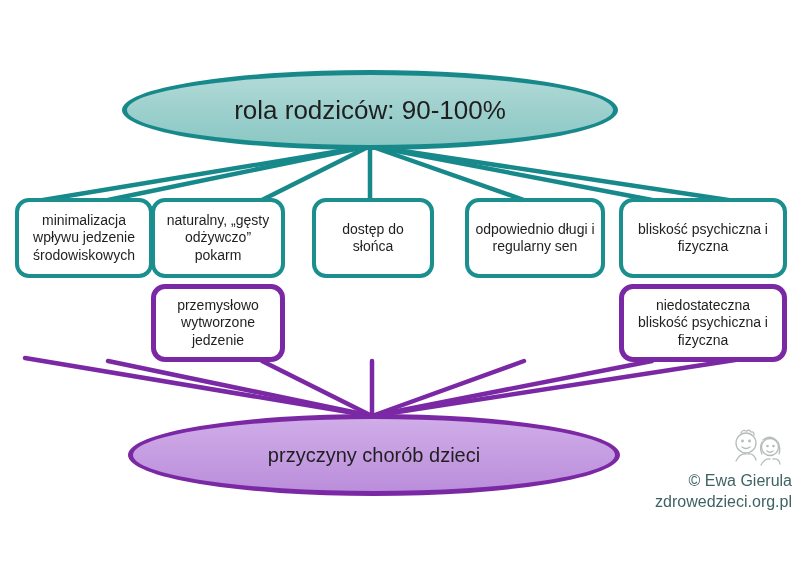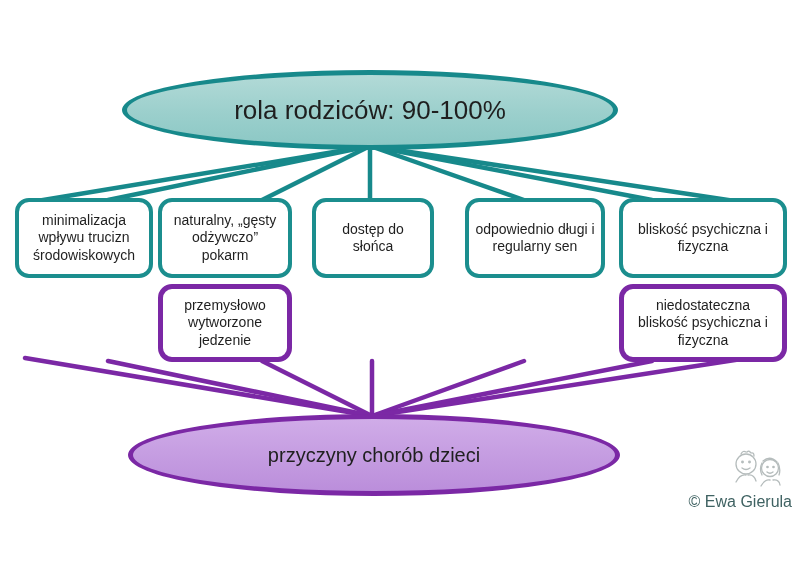--- a/index.html
+++ b/index.html
@@ -52,21 +52,21 @@
     align-items: center;
     justify-content: center;
     text-align: center;
     font-size: 14px;
     line-height: 1.25;
     padding: 4px 6px;
   }
   .node.teal   { border: 4px solid #1b8e8e; top: 198px; height: 80px; }
   .node.purple { border: 5px solid #7b28a5; top: 284px; height: 78px; }
   .col1 { left: 15px;  width: 138px; }
-  .col2 { left: 158px; width: 134px; }
+  .col2 { left: 151px; width: 134px; }
   .col3 { left: 312px; width: 122px; }
   .col4 { left: 465px; width: 140px; }
   .col5 { left: 619px; width: 168px; }
   .credit {
     position: absolute;
     right: 8px; bottom: 52px;
     z-index: 2;
     text-align: right;
   }
   .credit .sketch {
@@ -105,21 +105,21 @@
       <line x1="652" y1="361" x2="372" y2="416"></line>
       <line x1="748" y1="358" x2="372" y2="416"></line>
     </g>
   </svg>
 
   <div class="ellipse ellipse-top">
     <span>rola rodziców: 90-100%</span>
   </div>
 
   <div class="node teal col1">
-    <span>minimalizacja wpływu trucizn środowiskowych</span>
+    <span>minimalizacja wpływu jedzenie środowiskowych</span>
   </div>
   <div class="node teal col2">
     <span>naturalny, „gęsty odżywczo” pokarm</span>
   </div>
   <div class="node teal col3">
     <span>dostęp do słońca</span>
   </div>
   <div class="node teal col4">
     <span>odpowiednio długi i regularny sen</span>
   </div>
@@ -147,15 +147,16 @@
       <path d="M14 19 q4 3 8 0"></path>
       <path d="M8 33 q4 -8 10 -7 M28 32 q-2 -7 -8 -6"></path>
       <circle cx="42" cy="19" r="8.5"></circle>
       <path d="M34 14 q-3 6 0 12 M50 14 q3 6 1 12 M35 12 q7 -6 14 1"></path>
       <circle cx="39.5" cy="18" r="0.7" fill="#b5bcbc"></circle>
       <circle cx="45.5" cy="18" r="0.7" fill="#b5bcbc"></circle>
       <path d="M39 23 q3 2.5 6 0"></path>
       <path d="M33 37 q4 -7 9 -6 M52 36 q-1 -6 -7 -5"></path>
     </svg>
     <div class="line">© Ewa Gierula</div>
+    <div class="line">zdrowedzieci.org.pl</div>
   </div>
 
 </div>
 
 </body></html>

